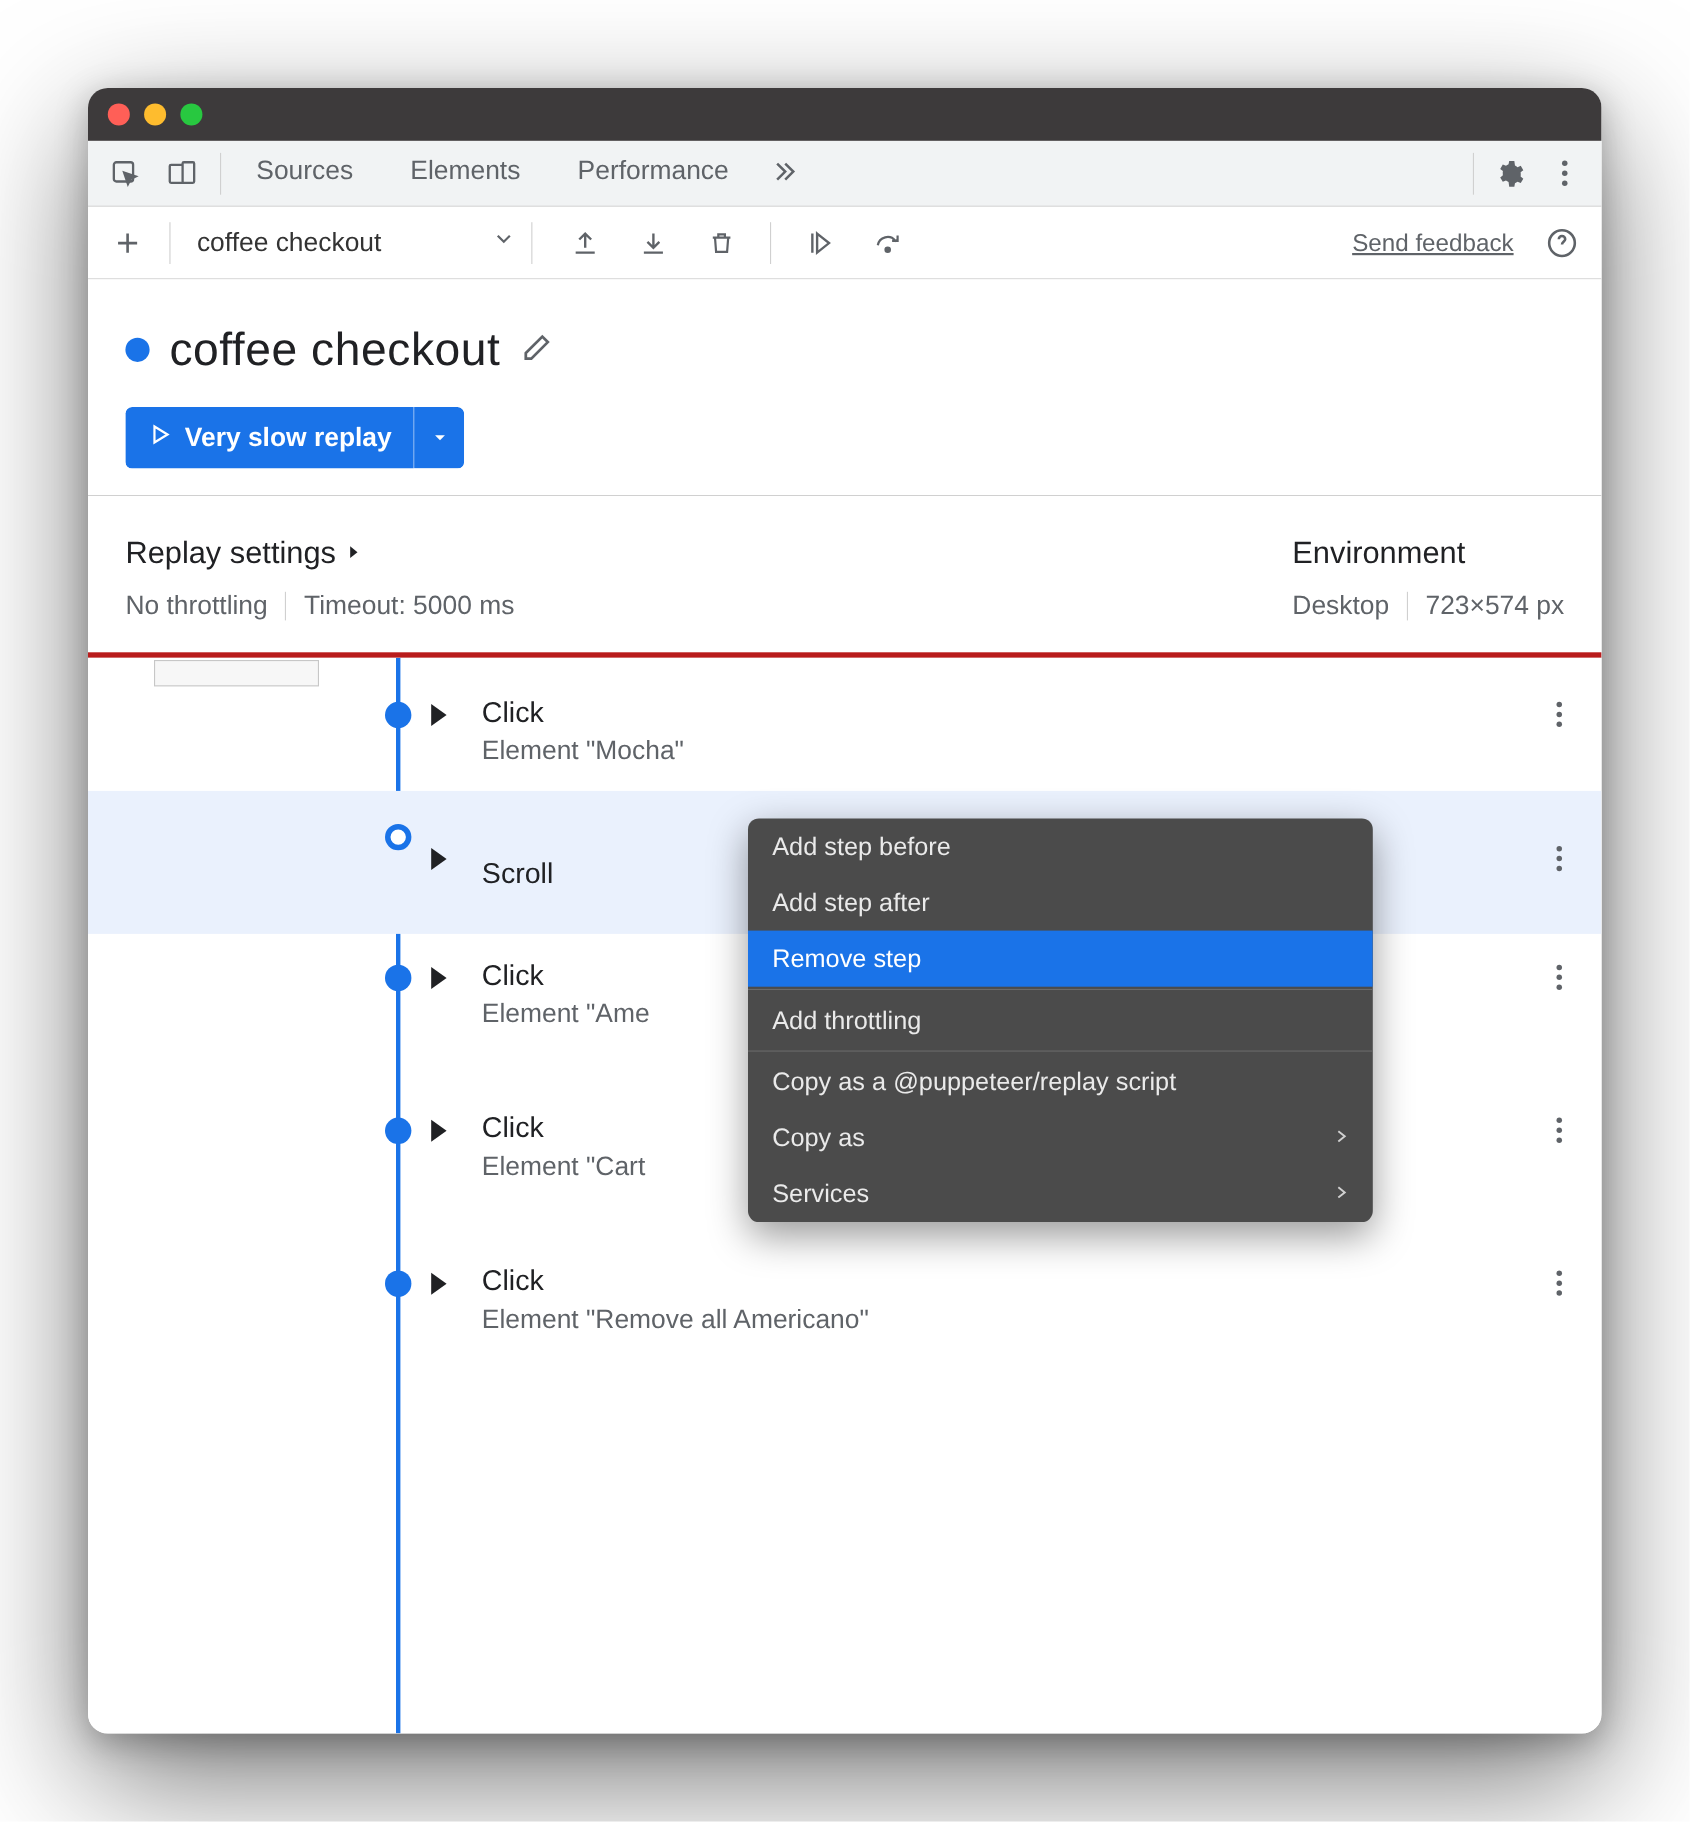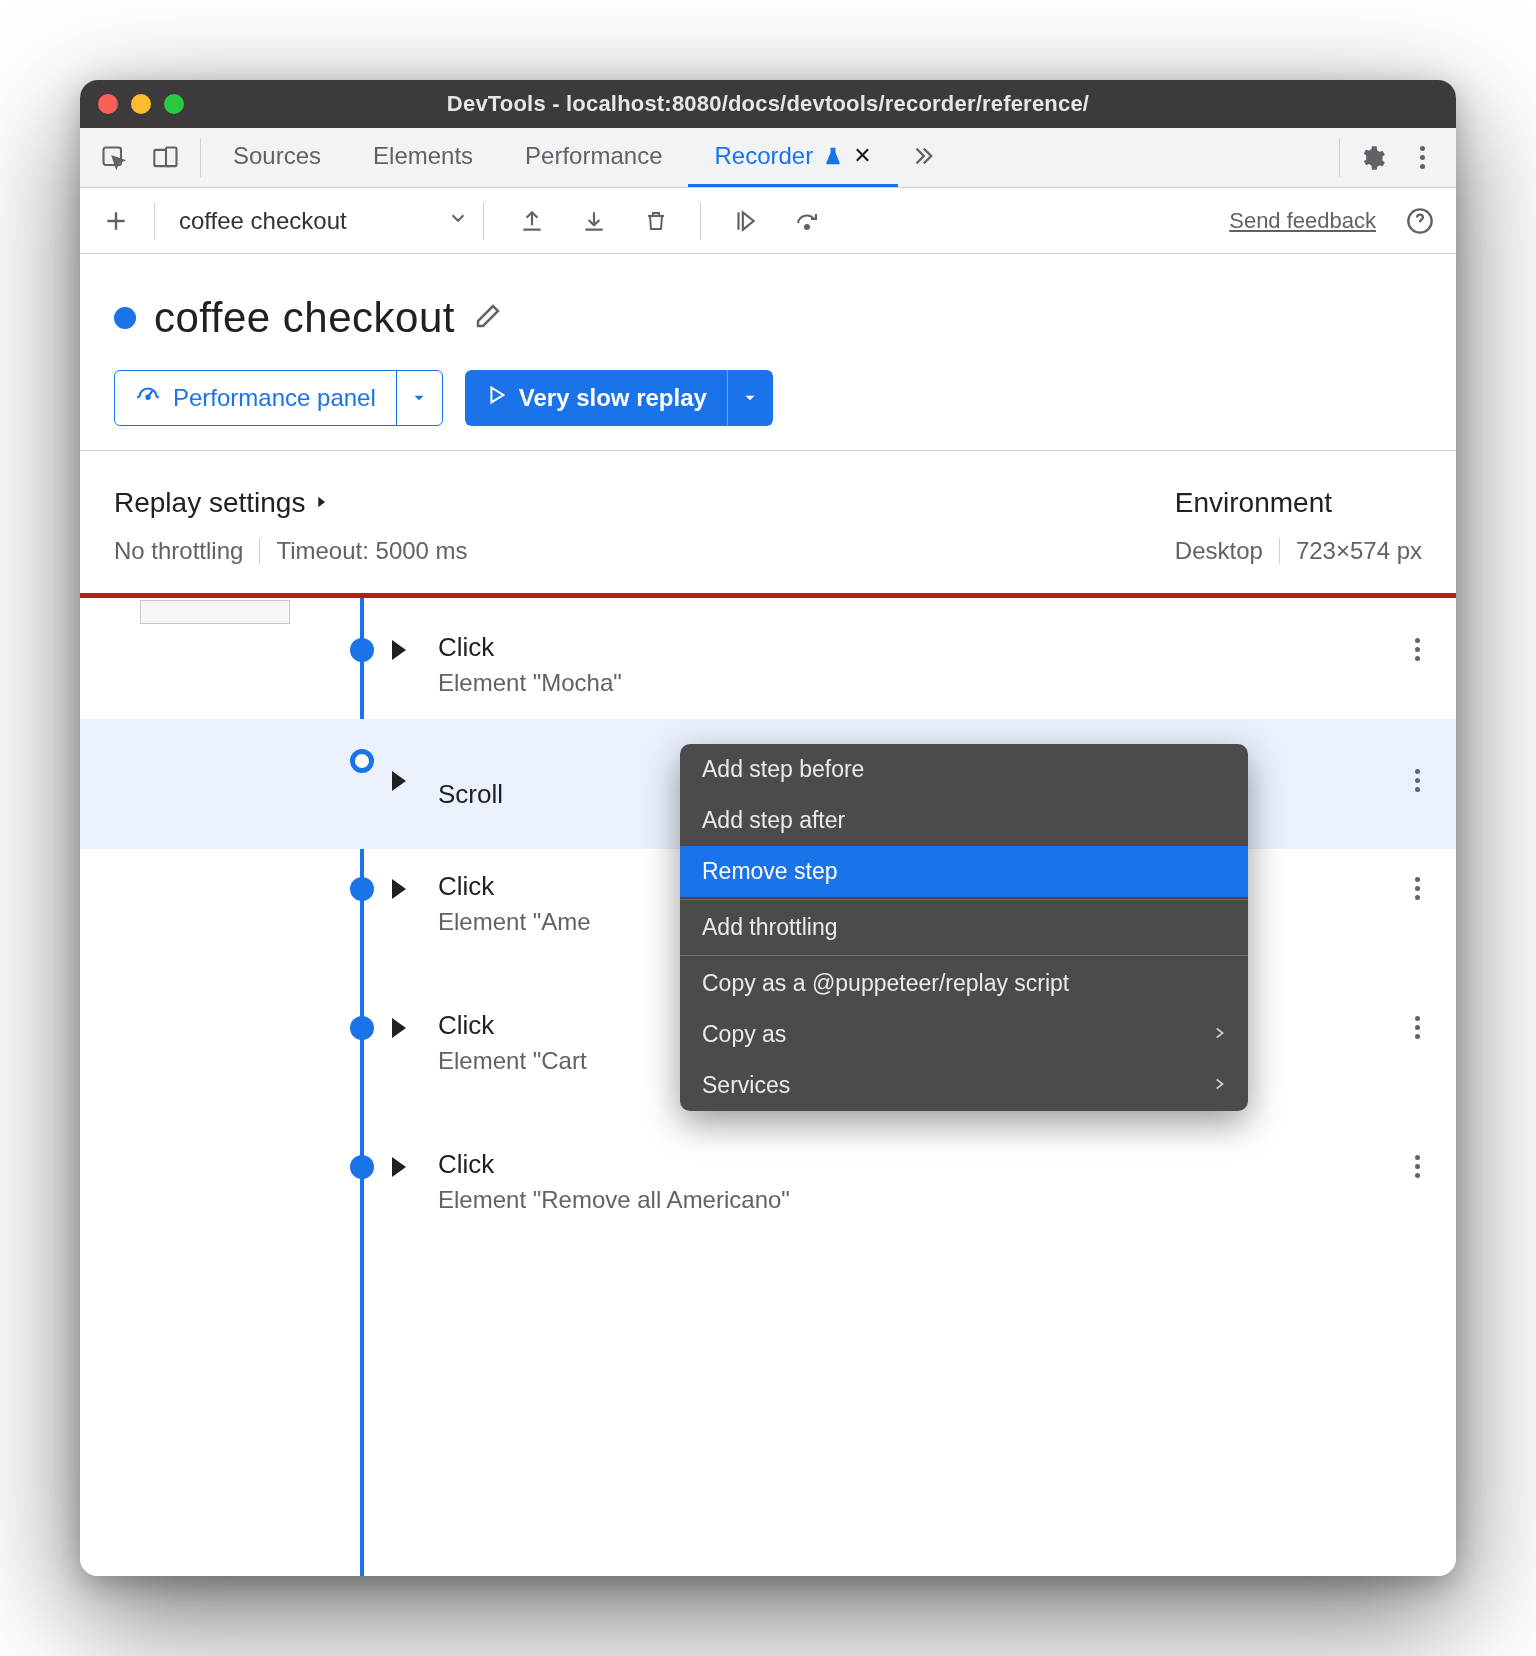--- a/index.html
+++ b/index.html
@@ -166,21 +166,20 @@
 <body>
 
 <div class="window">
 
   <div class="titlebar">
     <div class="traffic-lights">
       <div class="tl red"></div>
       <div class="tl yellow"></div>
       <div class="tl green"></div>
     </div>
-    <div class="titlebar-title">DevTools - localhost:8080/docs/devtools/recorder/reference/</div>
   </div>
 
   <div class="tabs-bar">
     <div class="tabs-left">
       <div class="icon-btn">
         <svg width="28" height="28" viewBox="0 0 24 24" fill="none" stroke="#5f6368" stroke-width="1.8">
           <rect x="3" y="3" width="15" height="15" rx="2"></rect>
           <path d="M11 11 L20 14 L16 16 L14 20 Z" fill="#5f6368"></path>
         </svg>
       </div>
@@ -194,29 +193,20 @@
     </div>
     <div class="tab">
         <span>Sources</span>
       </div>
     <div class="tab">
         <span>Elements</span>
       </div>
     <div class="tab">
         <span>Performance</span>
       </div>
-    <div class="tab active">
-      <span>Recorder</span>
-      <span class="flask">
-        <svg width="20" height="20" viewBox="0 0 24 24" fill="#1a73e8">
-            <path d="M9 2v6L4 20c-.5 1.2.3 2 1.6 2h12.8c1.3 0 2.1-.8 1.6-2L15 8V2H9z"></path>
-          </svg>
-      </span>
-      <span style="color:#1a1a1a;font-size:22px;">✕</span>
-    </div>
     <div class="icon-btn chevron-right">
       <svg width="26" height="22" viewBox="0 0 24 24" fill="none" stroke="#5f6368" stroke-width="2.5">
           <path d="M6 4l8 8-8 8M14 4l8 8-8 8"></path>
         </svg>
     </div>
     <div class="tabs-right">
       <div class="vsep"></div>
       <div class="icon-btn gear">
         <svg width="28" height="28" viewBox="0 0 24 24" fill="#5f6368">
             <path d="M12 8a4 4 0 100 8 4 4 0 000-8zm9 4a7 7 0 00-.1-1.2l2.1-1.6-2-3.4-2.5 1a7 7 0 00-2-1.2L16 2h-4l-.5 2.6a7 7 0 00-2 1.2l-2.5-1-2 3.4 2.1 1.6A7 7 0 007 12c0 .4 0 .8.1 1.2L5 14.8l2 3.4 2.5-1c.6.5 1.3.9 2 1.2L12 22h4l.5-2.6c.7-.3 1.4-.7 2-1.2l2.5 1 2-3.4-2.1-1.6c.1-.4.1-.8.1-1.2z"></path>
@@ -291,38 +281,20 @@
     <div class="title-row">
       <div class="bullet-dot"></div>
       <div class="page-title">coffee checkout</div>
       <span class="edit-icon">
         <svg width="30" height="30" viewBox="0 0 24 24" fill="none" stroke="#5f6368" stroke-width="2">
             <path d="M4 20h4L20 8l-4-4L4 16v4z"></path>
           </svg>
       </span>
     </div>
     <div class="control-row">
-      <div class="split-btn">
-        <div class="split-main">
-          <span>
-            <svg width="26" height="26" viewBox="0 0 24 24" fill="none" stroke="#1a73e8" stroke-width="2">
-                <path d="M4 14a8 8 0 1116 0"></path>
-                <path d="M12 14L16 8" stroke-linecap="round"></path>
-                <circle cx="12" cy="14" r="1.5" fill="#1a73e8"></circle>
-                <path d="M2 14h2M20 14h2" stroke-dasharray="2 2"></path>
-              </svg>
-          </span>
-          <span>Performance panel</span>
-        </div>
-        <div class="split-caret outlined">
-          <svg width="18" height="18" viewBox="0 0 24 24" fill="#1a73e8">
-              <path d="M6 9l6 6 6-6z"></path>
-            </svg>
-        </div>
-      </div>
       <div class="split-btn primary">
         <div class="split-main">
           <span>
             <svg width="22" height="22" viewBox="0 0 24 24" fill="none" stroke="#fff" stroke-width="2.2">
                 <path d="M7 4l13 8L7 20V4z"></path>
               </svg>
           </span>
           <span>Very slow replay</span>
         </div>
         <div class="split-caret">

